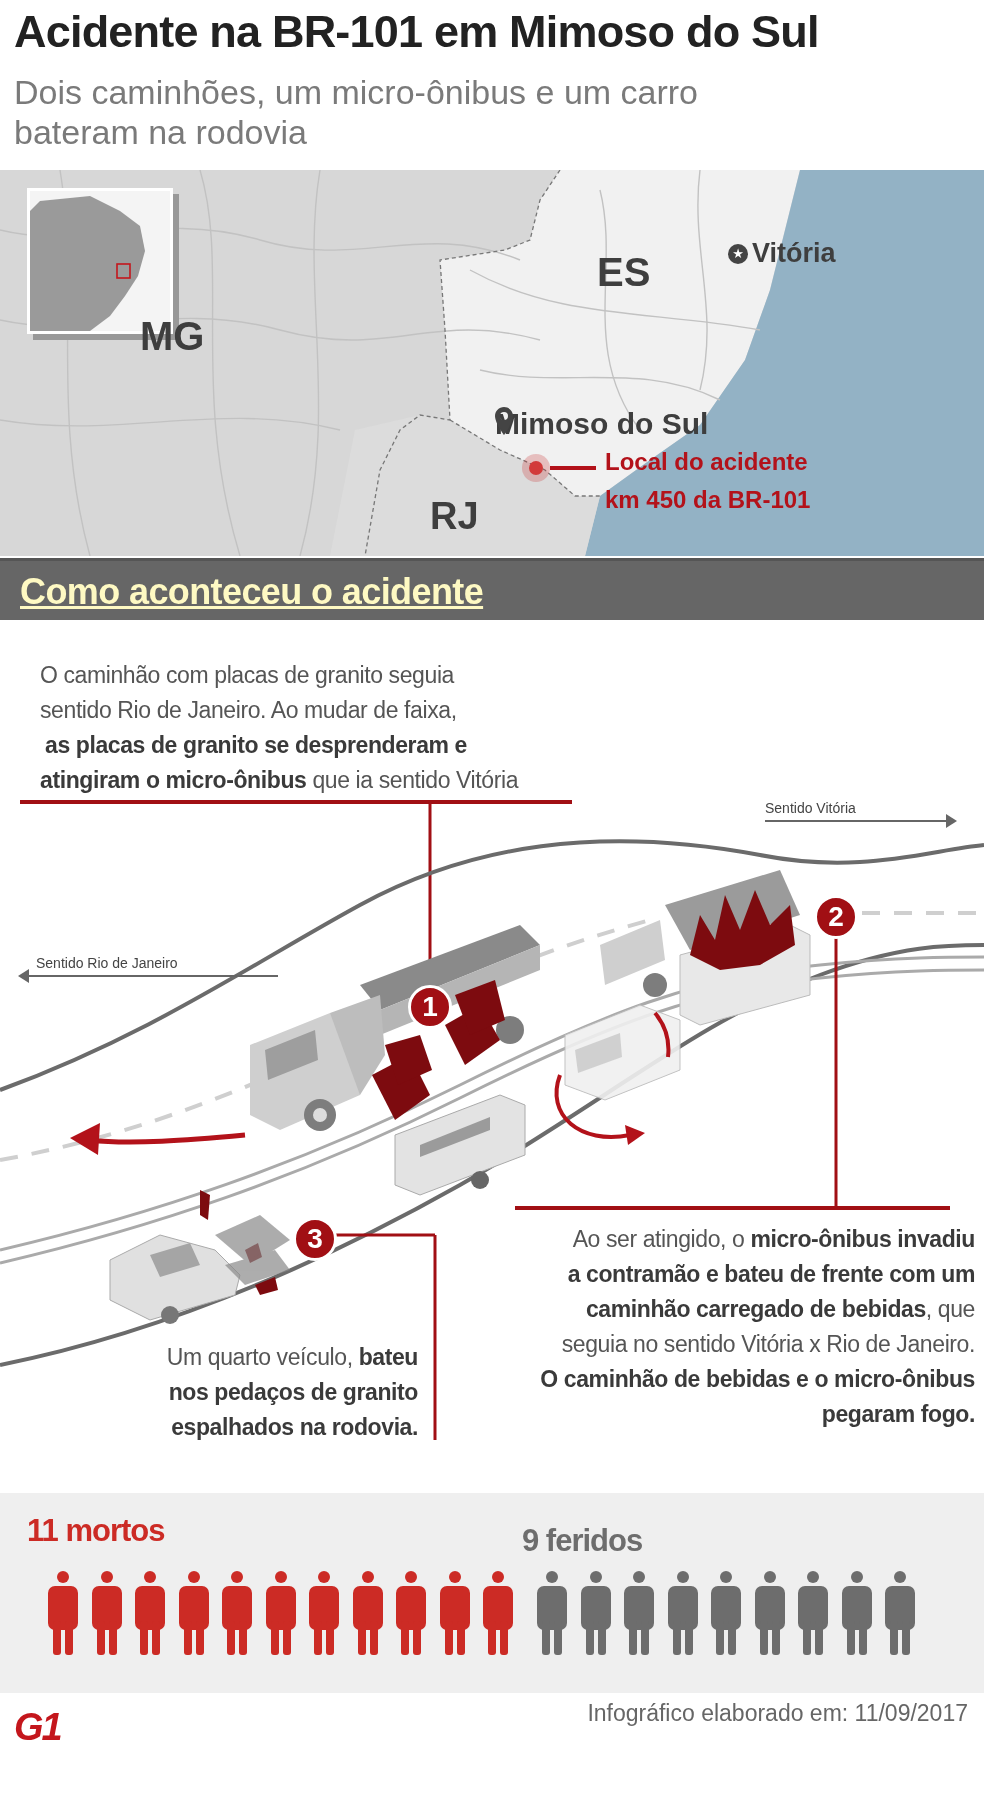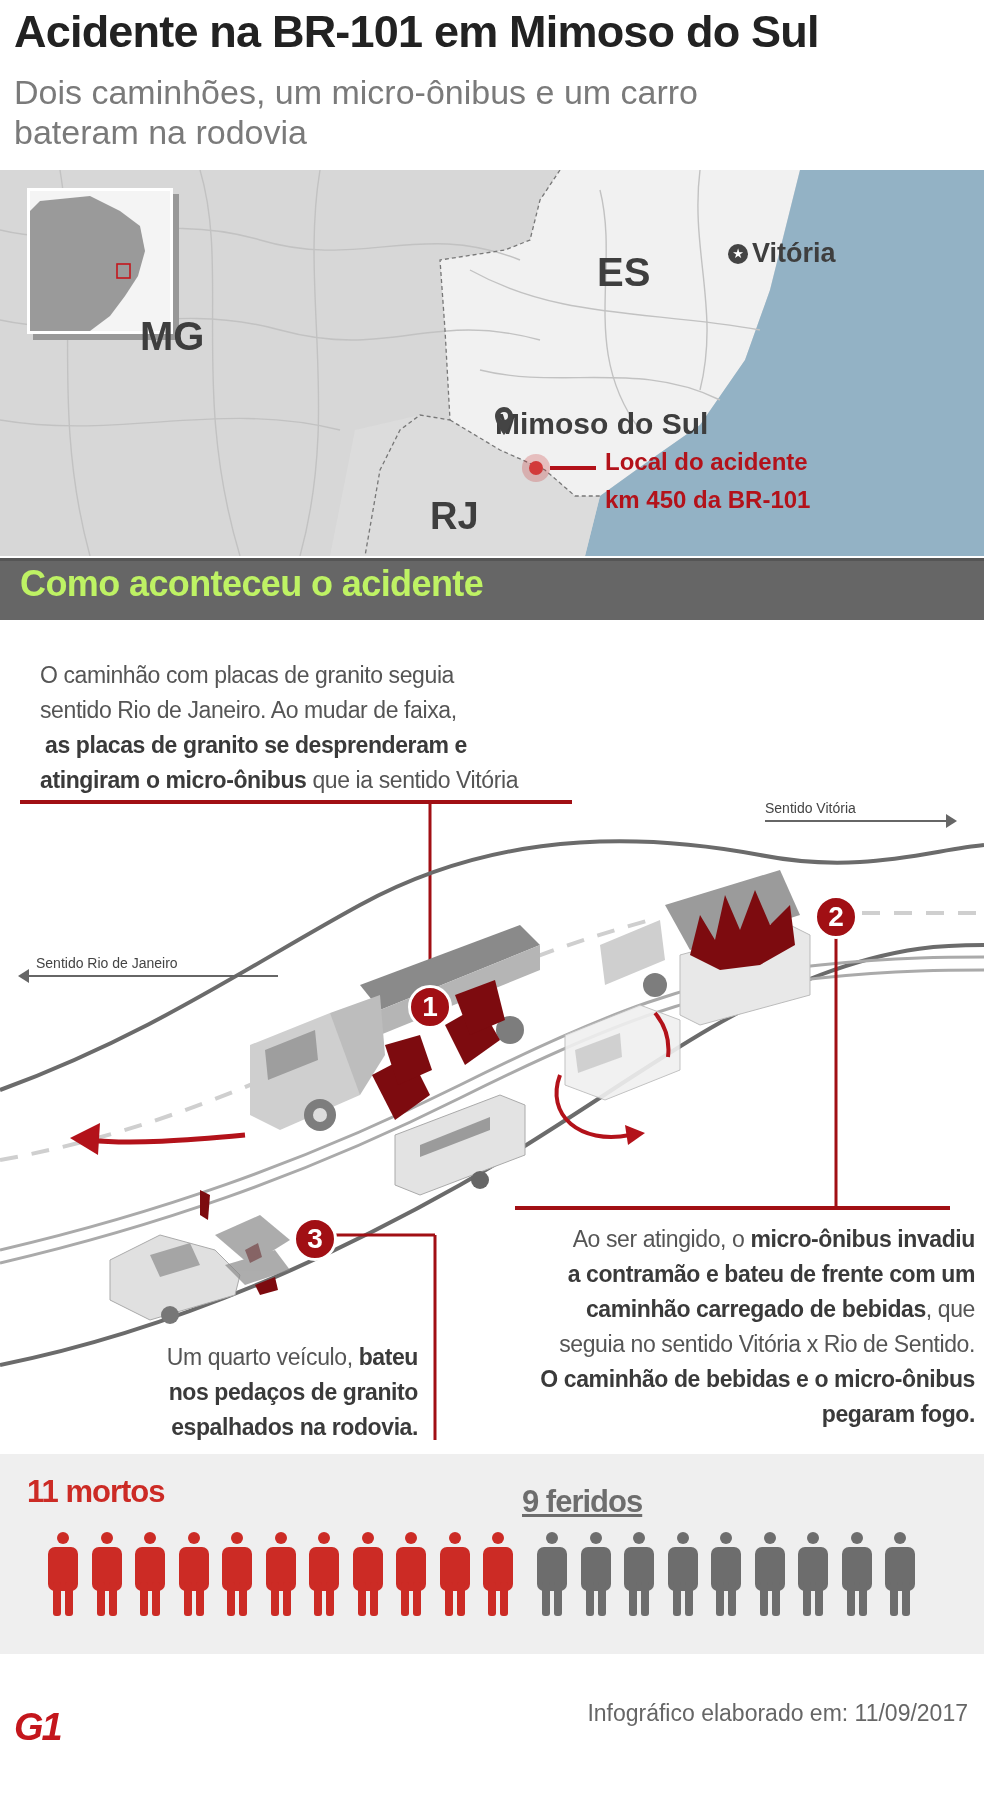--- a/index.html
+++ b/index.html
@@ -6,25 +6,25 @@
   html, body { width:984px; height:1795px; background:#fff; overflow:hidden; }
   body { font-family:"Liberation Sans", sans-serif; position:relative; color:#333; }
   .abs { position:absolute; }
   .title { left:14px; top:6px; font-size:45px; font-weight:bold; color:#222; letter-spacing:-0.8px; white-space:nowrap; }
   .subtitle { left:14px; top:72px; font-size:34px; color:#7a7a7a; line-height:40px; width:900px; }
   .map { left:0; top:170px; width:984px; height:386px; background:#d7d7d7; overflow:hidden; }
   .map svg { position:absolute; left:0; top:0; }
   .map-label { position:absolute; font-weight:bold; color:#3e3e3e; white-space:nowrap; }
   .map-red { position:absolute; font-weight:bold; color:#b3121a; white-space:nowrap; font-size:24px; }
   .section-bar { left:0; top:558px; width:984px; height:62px; background:#666; border-top:3px solid #555; }
-  .section-title { position:absolute; left:20px; top:2px; font-size:36px; font-weight:bold; color:#bef264; letter-spacing:-0.6px; }
+  .section-title { position:absolute; left:20px; top:10px; font-size:36px; font-weight:bold; color:#fef9c3; letter-spacing:-0.6px;text-decoration:underline; }
   .para { position:absolute; font-size:23px; color:#555; line-height:35px; letter-spacing:-0.4px; }
   .para b { font-weight:bold; color:#3a3a3a; }
   .dir-label { position:absolute; font-size:14px; color:#444; white-space:nowrap; }
-  .stats { left:0; top:1454px; width:984px; height:200px; background:#efefef;padding-left:29px; }
+  .stats { left:0; top:1493px; width:984px; height:200px; background:#efefef;padding-left:29px; }
   .stat-label { position:absolute; font-size:31px; font-weight:bold; letter-spacing:-1px; }
   .person { position:absolute; width:32px; height:84px; }
   .footer-text { right:16px; top:1700px; font-size:23px; color:#666; white-space:nowrap; }
   .g1 { left:14px; top:1706px; font-size:38px; font-weight:bold; font-style:italic; color:#c4161c; letter-spacing:-2px; }
 </style>
 </head>
 <body>
 
 <div class="abs title">Acidente na BR-101 em Mimoso do Sul</div>
 <div class="abs subtitle">
@@ -197,34 +197,34 @@
   <div style="padding-left:16px;">Sentido  Rio de Janeiro</div>
   <div style="position:relative;margin-top:4px;margin-left:8px;width:250px;height:2px;background:#666;">
     <span style="position:absolute;left:-10px;top:-6px;border-right:11px solid #666;border-top:7px solid transparent;border-bottom:7px solid transparent;"></span>
   </div>
 </div>
 
 <div class="para" style="left:515px;top:1222px;width:460px;text-align:right;">
   <div><span>Ao ser atingido, o </span><b>micro-ônibus invadiu</b></div>
   <div><b>a contramão e bateu de frente com um</b></div>
   <div><b>caminhão carregado de bebidas</b><span>, que</span></div>
-  <div>seguia no sentido Vitória x Rio de Sentido.</div>
+  <div>seguia no sentido Vitória x Rio de Janeiro.</div>
   <div><b>O caminhão de bebidas e o micro-ônibus</b></div>
   <div><b>pegaram fogo.</b></div>
 </div>
 
 <div class="para" style="left:100px;top:1340px;width:318px;text-align:right;">
   <div><span>Um quarto veículo, </span><b>bateu</b></div>
   <div><b>nos pedaços de granito</b></div>
   <div><b>espalhados na rodovia.</b></div>
 </div>
 
 <div class="abs stats">
   <div class="stat-label" style="left:27px;top:20px;color:#cc2b25;">11 mortos</div>
-  <div class="stat-label" style="left:522px;top:30px;color:#6d6d6d;text-decoration:underline;">9 feridos</div>
+  <div class="stat-label" style="left:522px;top:30px;color:#6d6d6d;">9 feridos</div>
   <div id="people-row">
       <div class="person" style="left: 47px; top: 78px;"><svg width="32" height="84" viewBox="0 0 32 84">
           <circle cx="16" cy="6" r="6" fill="#cc2b25"></circle>
           <rect x="1" y="15" width="30" height="44" rx="7" fill="#cc2b25"></rect>
           <rect x="6" y="50" width="8" height="34" rx="3" fill="#cc2b25"></rect>
           <rect x="18" y="50" width="8" height="34" rx="3" fill="#cc2b25"></rect>
         </svg></div>
       <div class="person" style="left: 90.5px; top: 78px;"><svg width="32" height="84" viewBox="0 0 32 84">
           <circle cx="16" cy="6" r="6" fill="#cc2b25"></circle>
           <rect x="1" y="15" width="30" height="44" rx="7" fill="#cc2b25"></rect>

